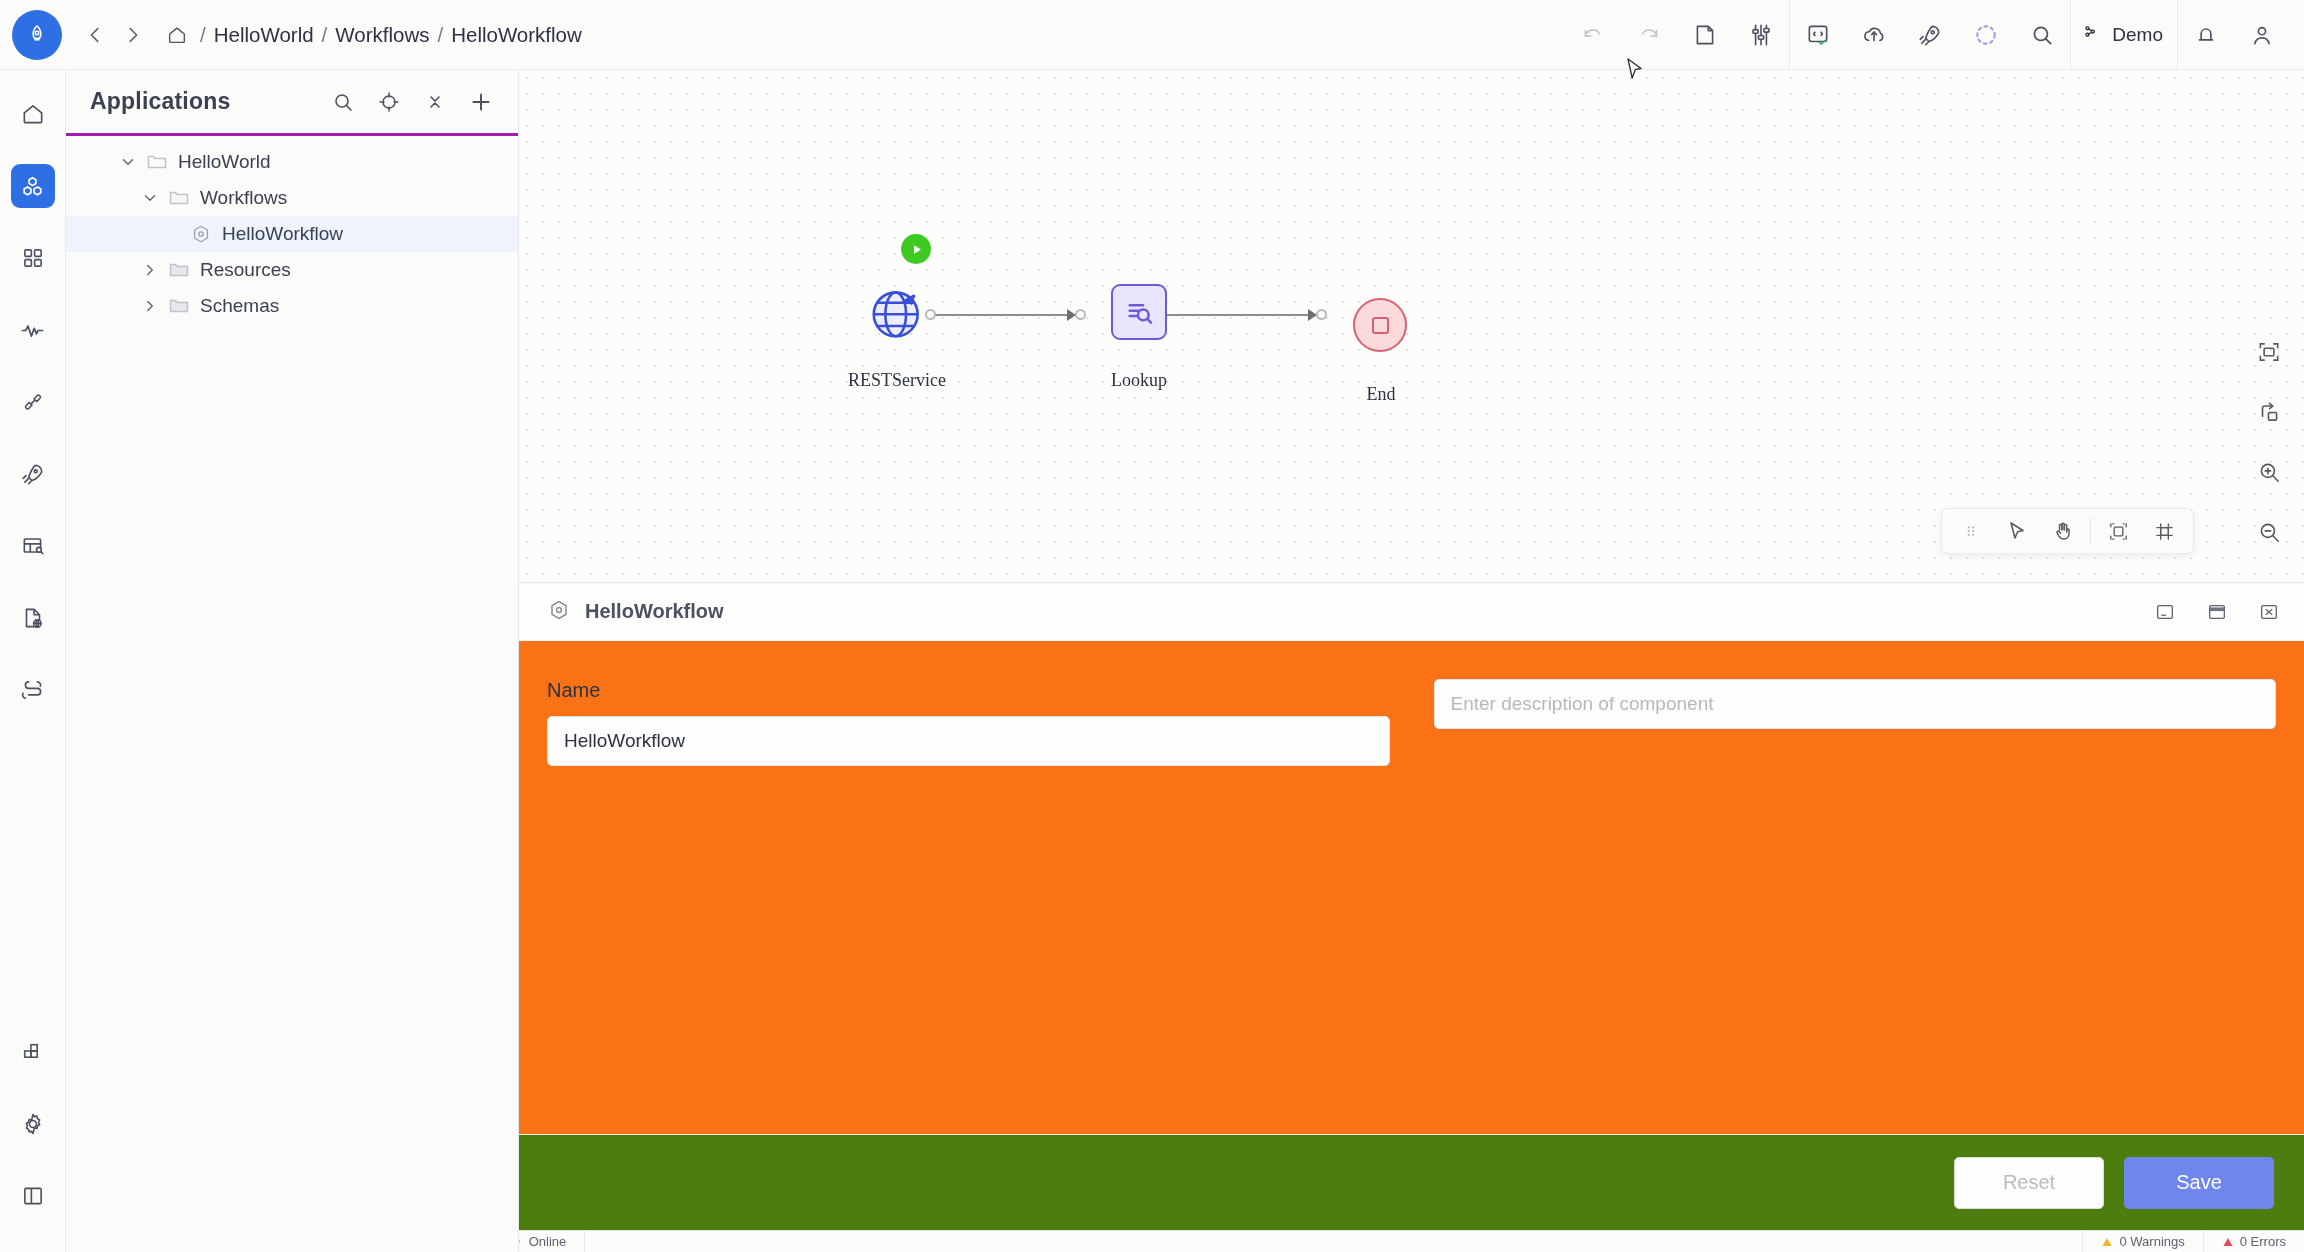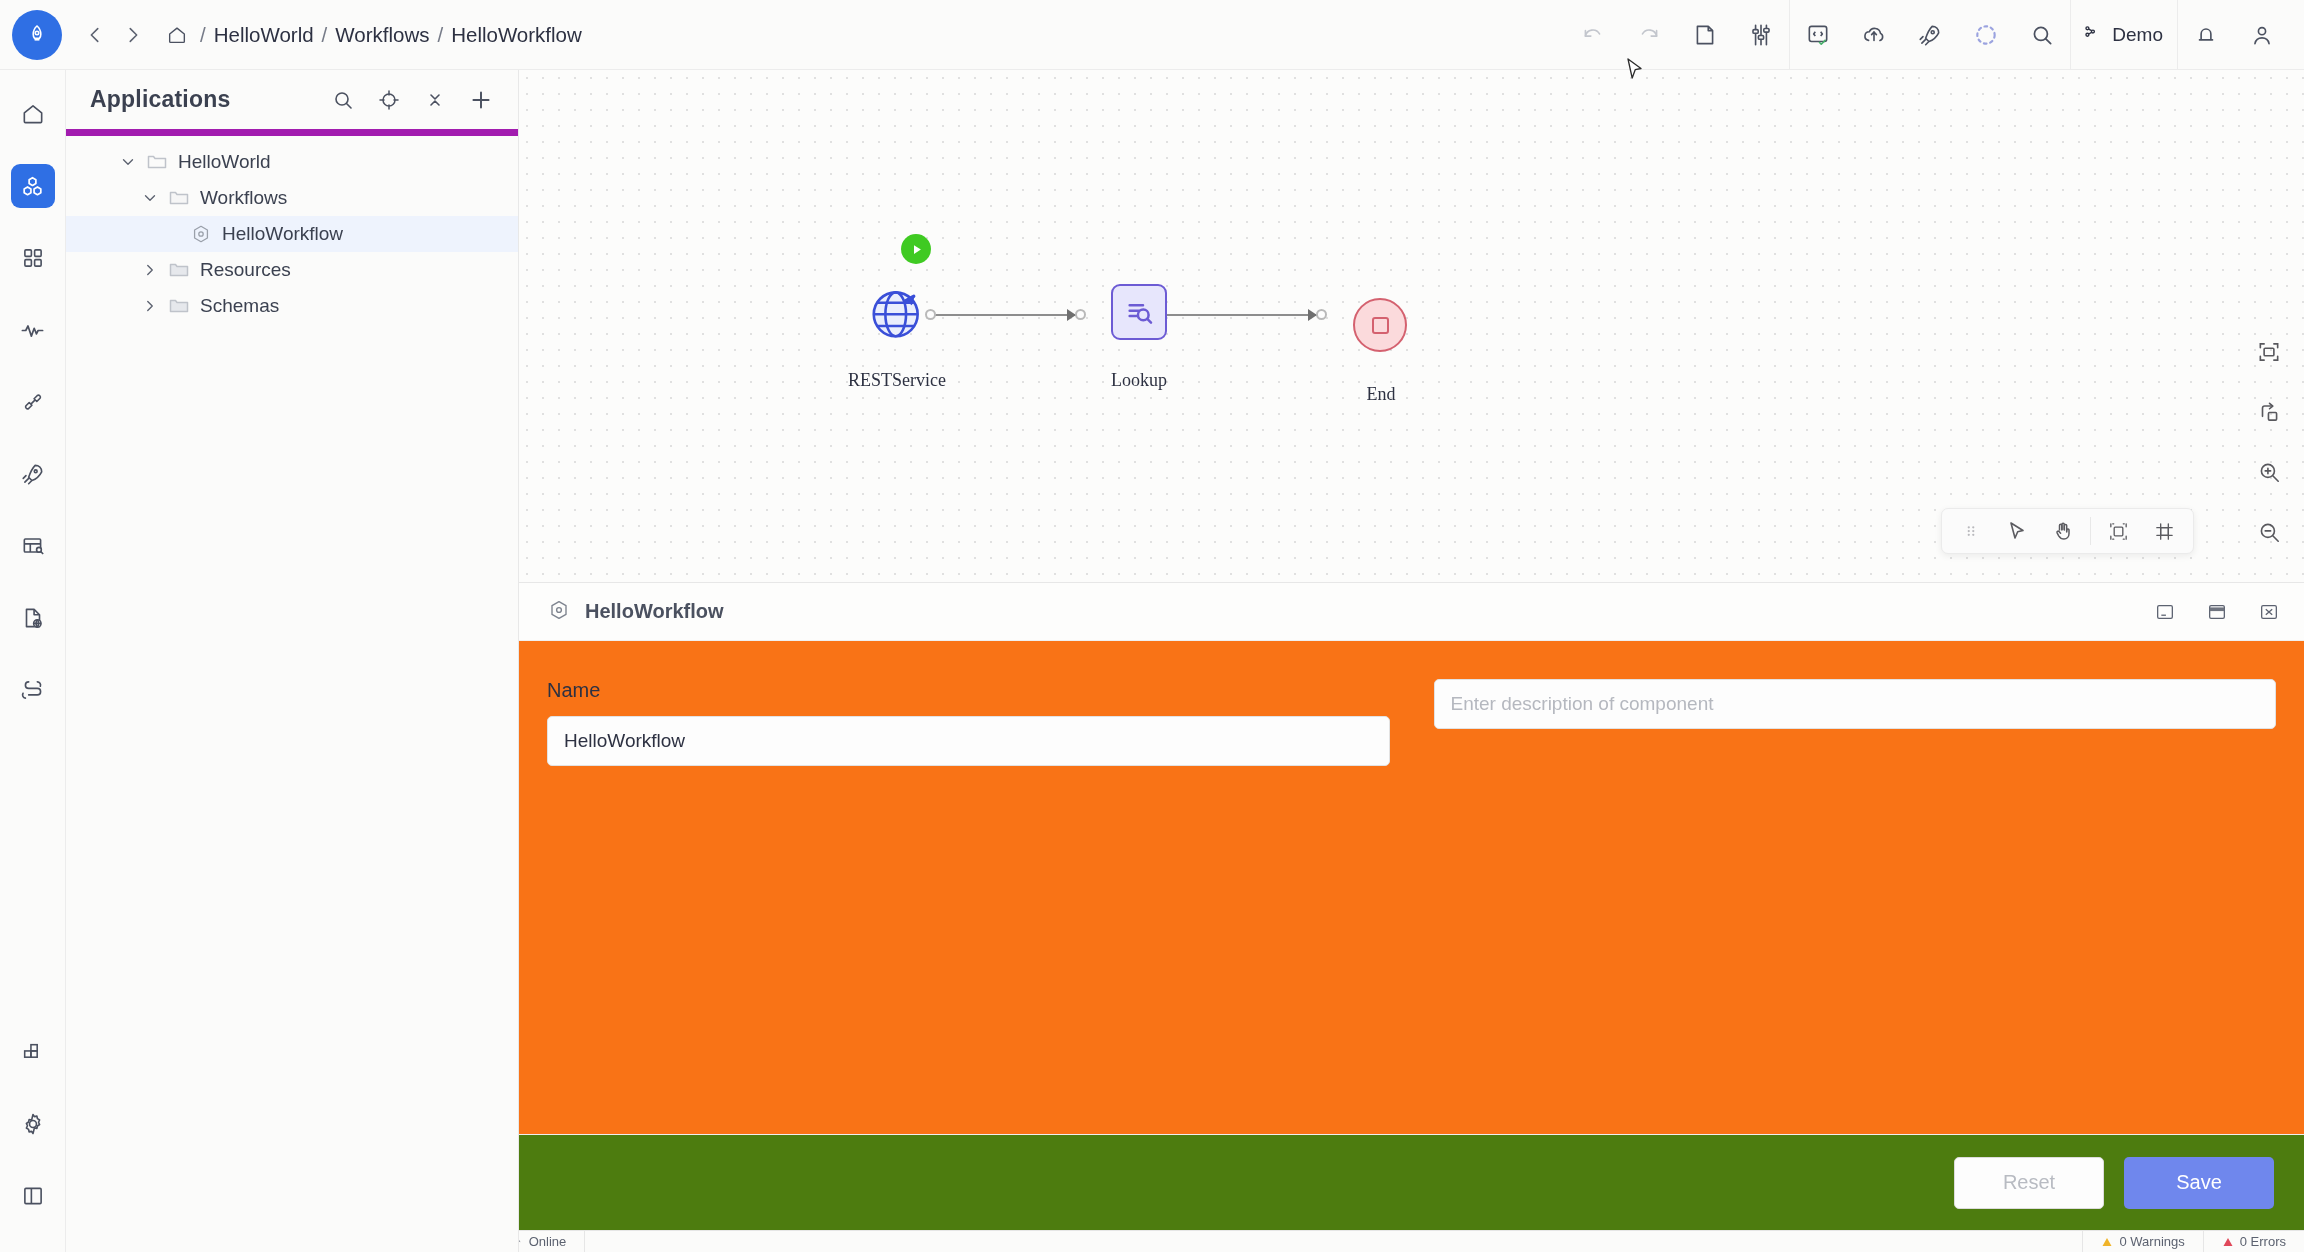--- a/index.html
+++ b/index.html
@@ -67,21 +67,21 @@
   .rail-btn.active { background: #2f6fe4; color: #ffffff; }
   .rail-spacer { flex: 1 1 auto; }
 
   
   .sidebar {
     position: absolute; top: 70px; left: 66px; width: 453px; height: 1182px;
     background: #fbfbfa; border-right: 1px solid #e8e8e8; z-index: 25;
   }
   .sb-head {
     height: 66px; display: flex; align-items: center; padding: 0 22px 0 24px;
-    border-bottom: 7px solid #a21caf;
+    border-bottom: 3px solid #a21caf;
   }
   .sb-title { font-size: 23px; font-weight: 700; color: #3b4150; letter-spacing:.2px; }
   .sb-actions { margin-left: auto; display: flex; align-items: center; gap: 16px; }
   .sb-ic { width:30px; height:30px; display:flex; align-items:center; justify-content:center; color:#4b5160; }
 
   .tree { padding-top: 8px; }
   .tnode {
     display: flex; align-items: center; height: 36px; font-size: 19px; color: #3b4150;
   }
   .tnode.sel { background: #eef3fd; }

